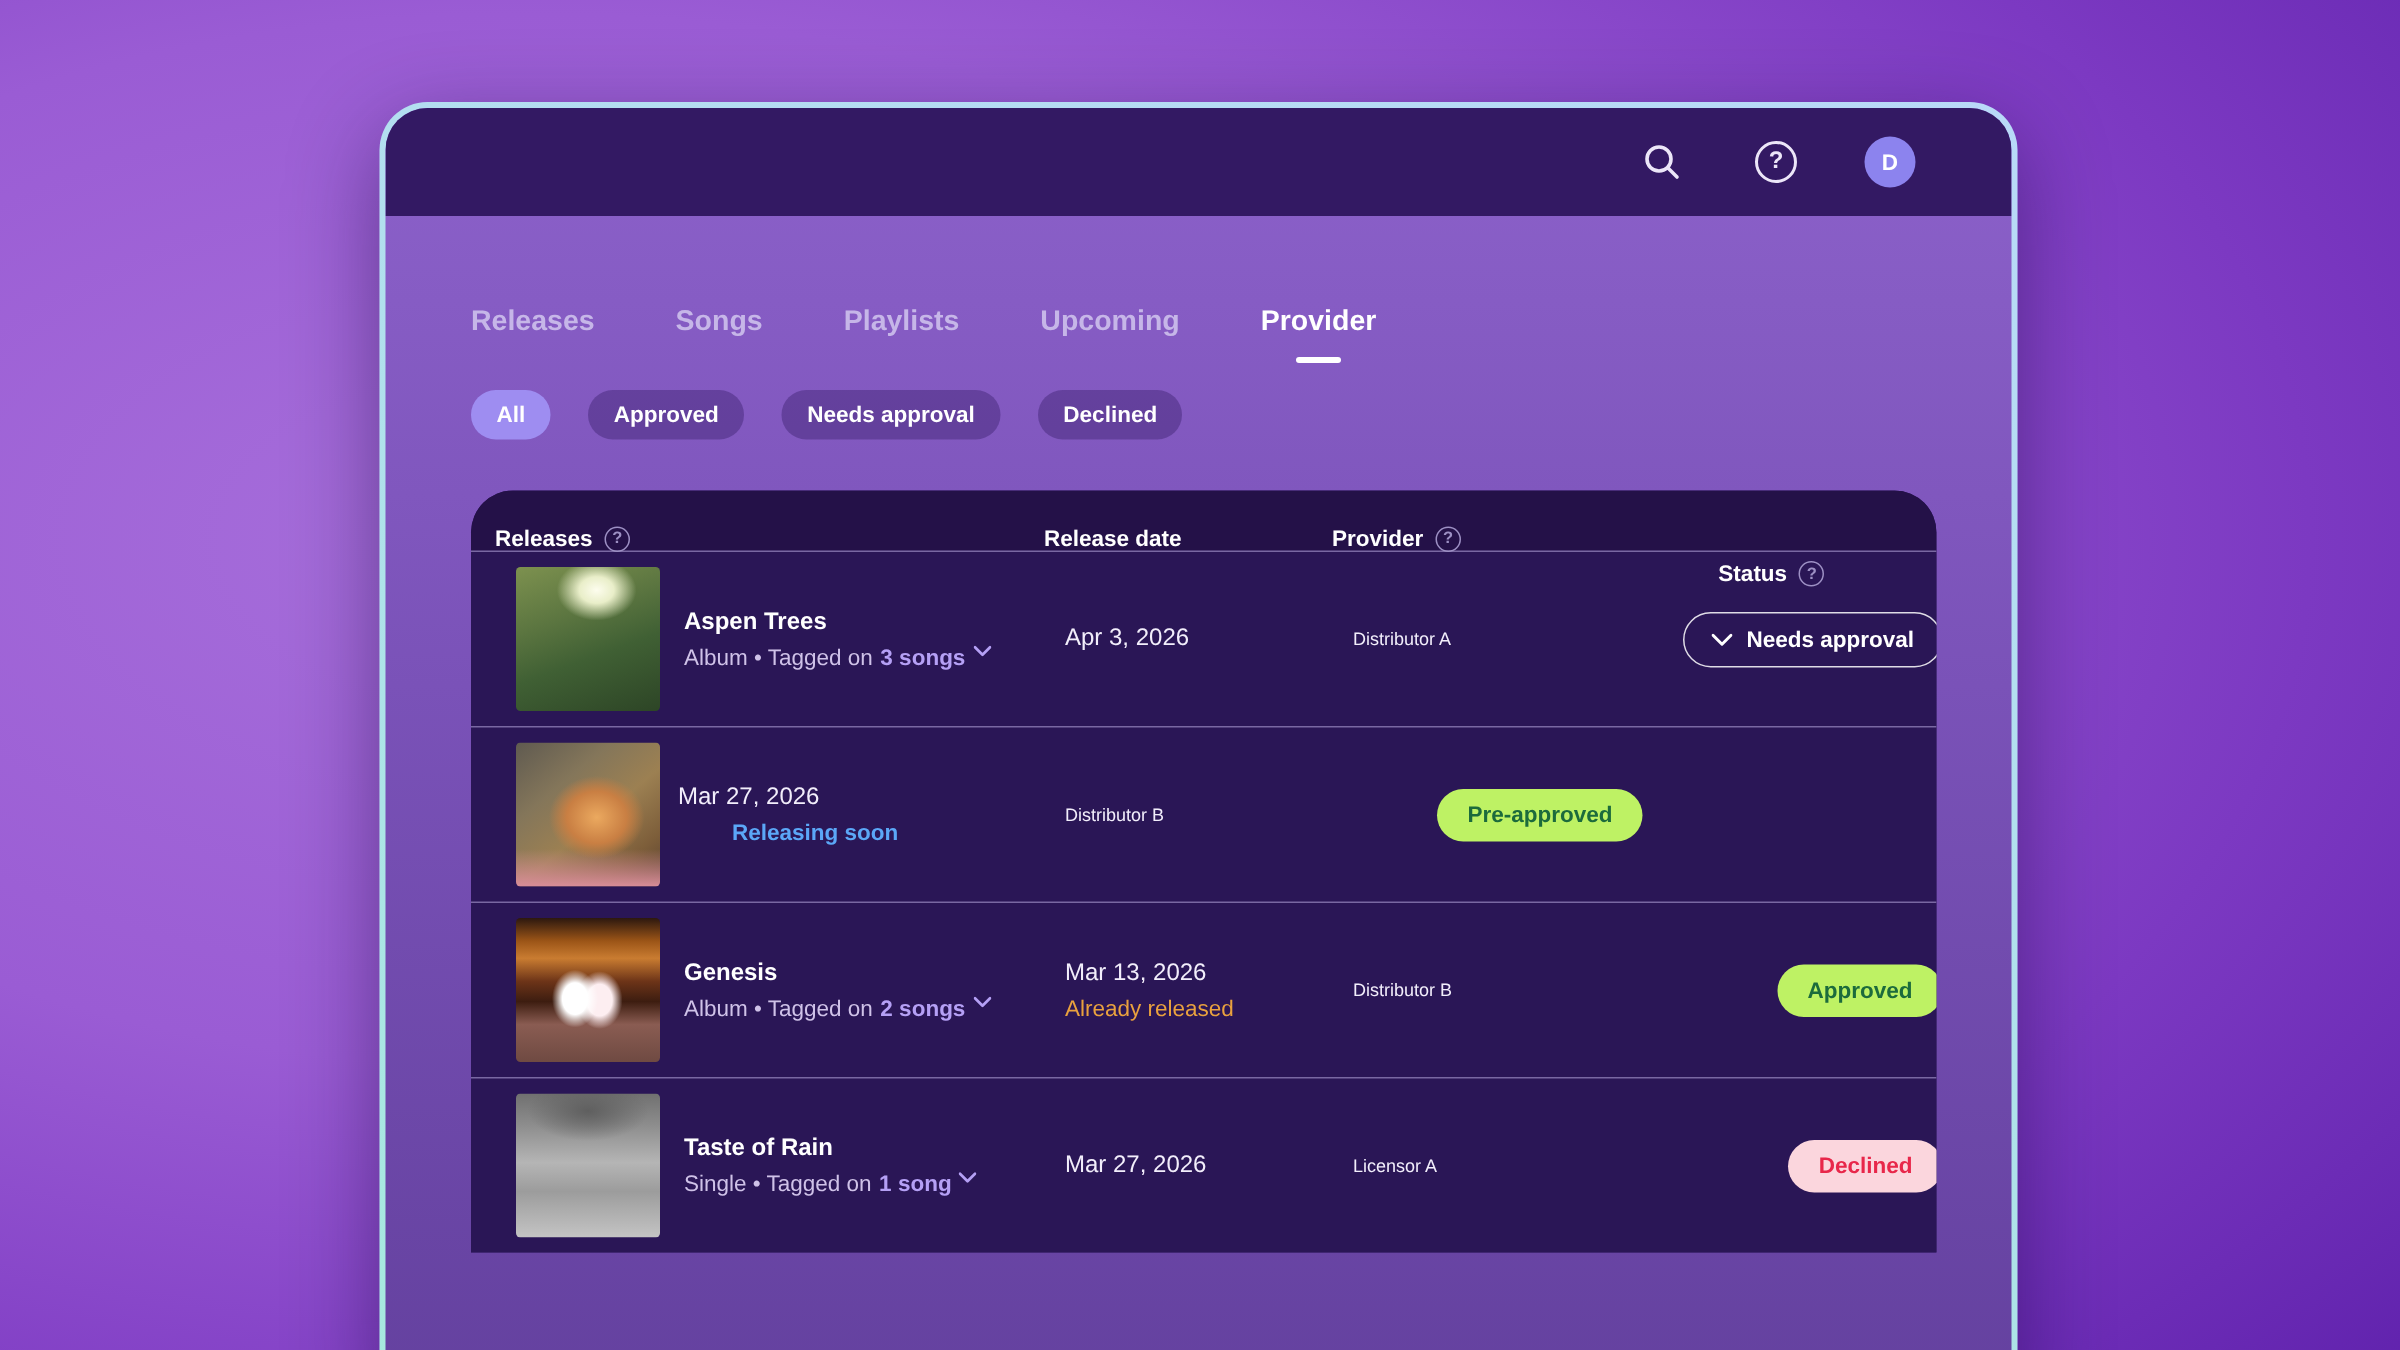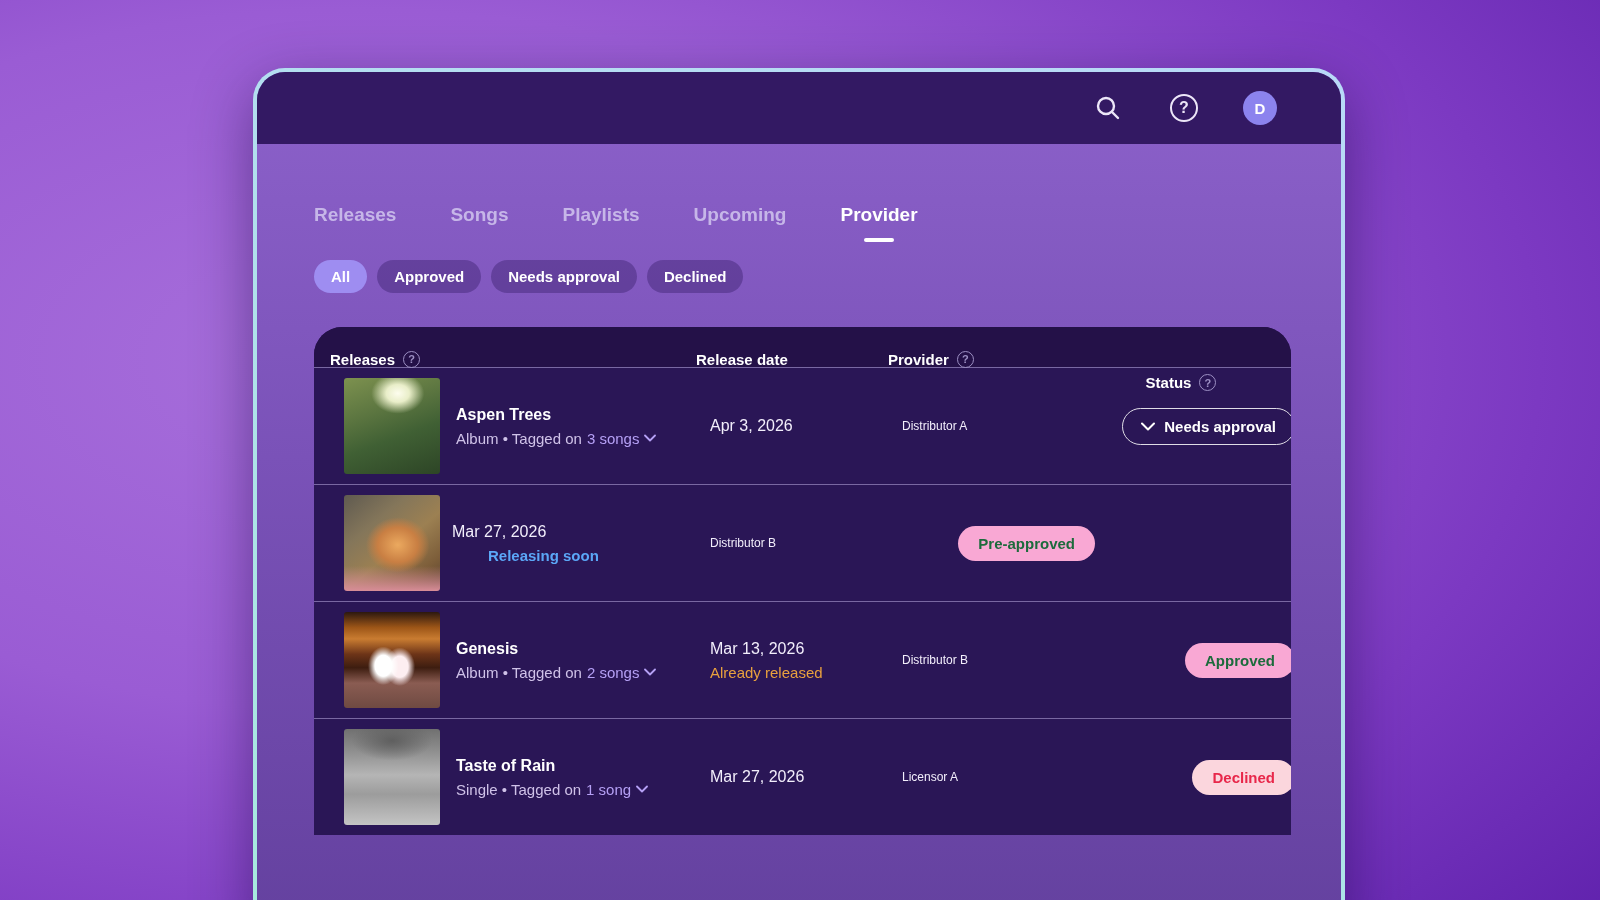--- a/index.html
+++ b/index.html
@@ -39,21 +39,21 @@
   }
   
   .content{ padding:38px 50px 0 57px; }
   .page-title{ color:#fff; font-size:54px; font-weight:800; letter-spacing:-1.5px; }
   .tabs{ display:flex; gap:54px; margin-top:22px; }
   .tab{ display:flex; flex-direction:column; align-items:center; cursor:pointer;
         font-size:19px; font-weight:700; color:#c6b6e8; }
   .tab.active{ color:#fff; }
   .tab-underline{ width:30px; height:4px; border-radius:2px; background:transparent; margin-top:12px; }
   .tab.active .tab-underline{ background:#fff; }
-  .chips{ display:flex; gap:10px; margin-top:18px; }
+  .chips{ display:flex; gap:25px; margin-top:18px; }
   .chip{
     padding:8px 17px; border-radius:999px; font-size:15px; font-weight:600;
     color:#fff; background:rgba(40,18,88,.34); cursor:pointer;
   }
   .chip.active{ background:#9e8df1; }
   
   .table{
     margin-top:34px; border-radius:28px 28px 0 0; overflow:hidden;
     background:#2a1656;
   }
@@ -93,35 +93,35 @@
       linear-gradient(180deg,#2c180f 0%,#9c5517 16%,#c97c31 28%,#6d3418 44%,#3d1d10 58%,#8a5c52 74%,#6f4a42 100%);
   }
   .art-field{
     background:
       radial-gradient(60% 30% at 50% 12%, #5f5f5f 0%, rgba(0,0,0,0) 70%),
       linear-gradient(180deg,#707070 0%,#8d8d8d 22%,#b5b5b5 48%,#9c9c9c 68%,#c4c4c4 100%);
   }
   .cell-title{ display:flex; flex-direction:column; gap:6px; padding-left:4px; }
   .rtitle{ color:#fff; font-size:16px; font-weight:700; }
   .rmeta{ color:#cfc2e8; font-size:15px; display:flex; align-items:center; gap:5px; }
-  .rlink{ color:#b5a0f5; cursor:pointer; display:inline-flex; align-items:center; gap:5px; }
+  .rlink{ color:#b5a0f5; cursor:pointer; display:inline-flex; align-items:flex-start; gap:5px;font-weight:bold; }
   .chev{ stroke:#b5a0f5; }
   .cell-date{ display:flex; flex-direction:column; gap:6px; color:#f2eefb; font-size:16px; }
   .note-blue{ color:#5ba7f7; font-size:15px; font-weight:600;margin-left:36px; }
   .note-orange{ color:#e9a13e; font-size:15px; font-weight:400; }
   .cell-provider{ color:#f2eefb; font-size:12px; }
   .cell-status{ display:flex; justify-content:flex-end; }
   .pill{
     border-radius:999px; font-size:15px; font-weight:700; padding:9px 20px; white-space:nowrap;
   }
   .pill-action{
     background:transparent; border:1.5px solid rgba(255,255,255,.85); color:#fff;
     display:inline-flex; align-items:center; gap:9px; padding:9px 18px; cursor:pointer;
   }
-  .pill-green{ background:#f9a8d4; color:#1c6b3c; cursor:default; }
+  .pill-green{ background:#bef264; color:#1c6b3c; cursor:default; }
   .pill-red{ background:#fbd6dd; color:#e8274a; cursor:default; }
 </style>
 </head>
 <body>
 
 <div class="window-border">
   <div class="window">
 
     <div class="topbar">
       <div class="icon-btn">

